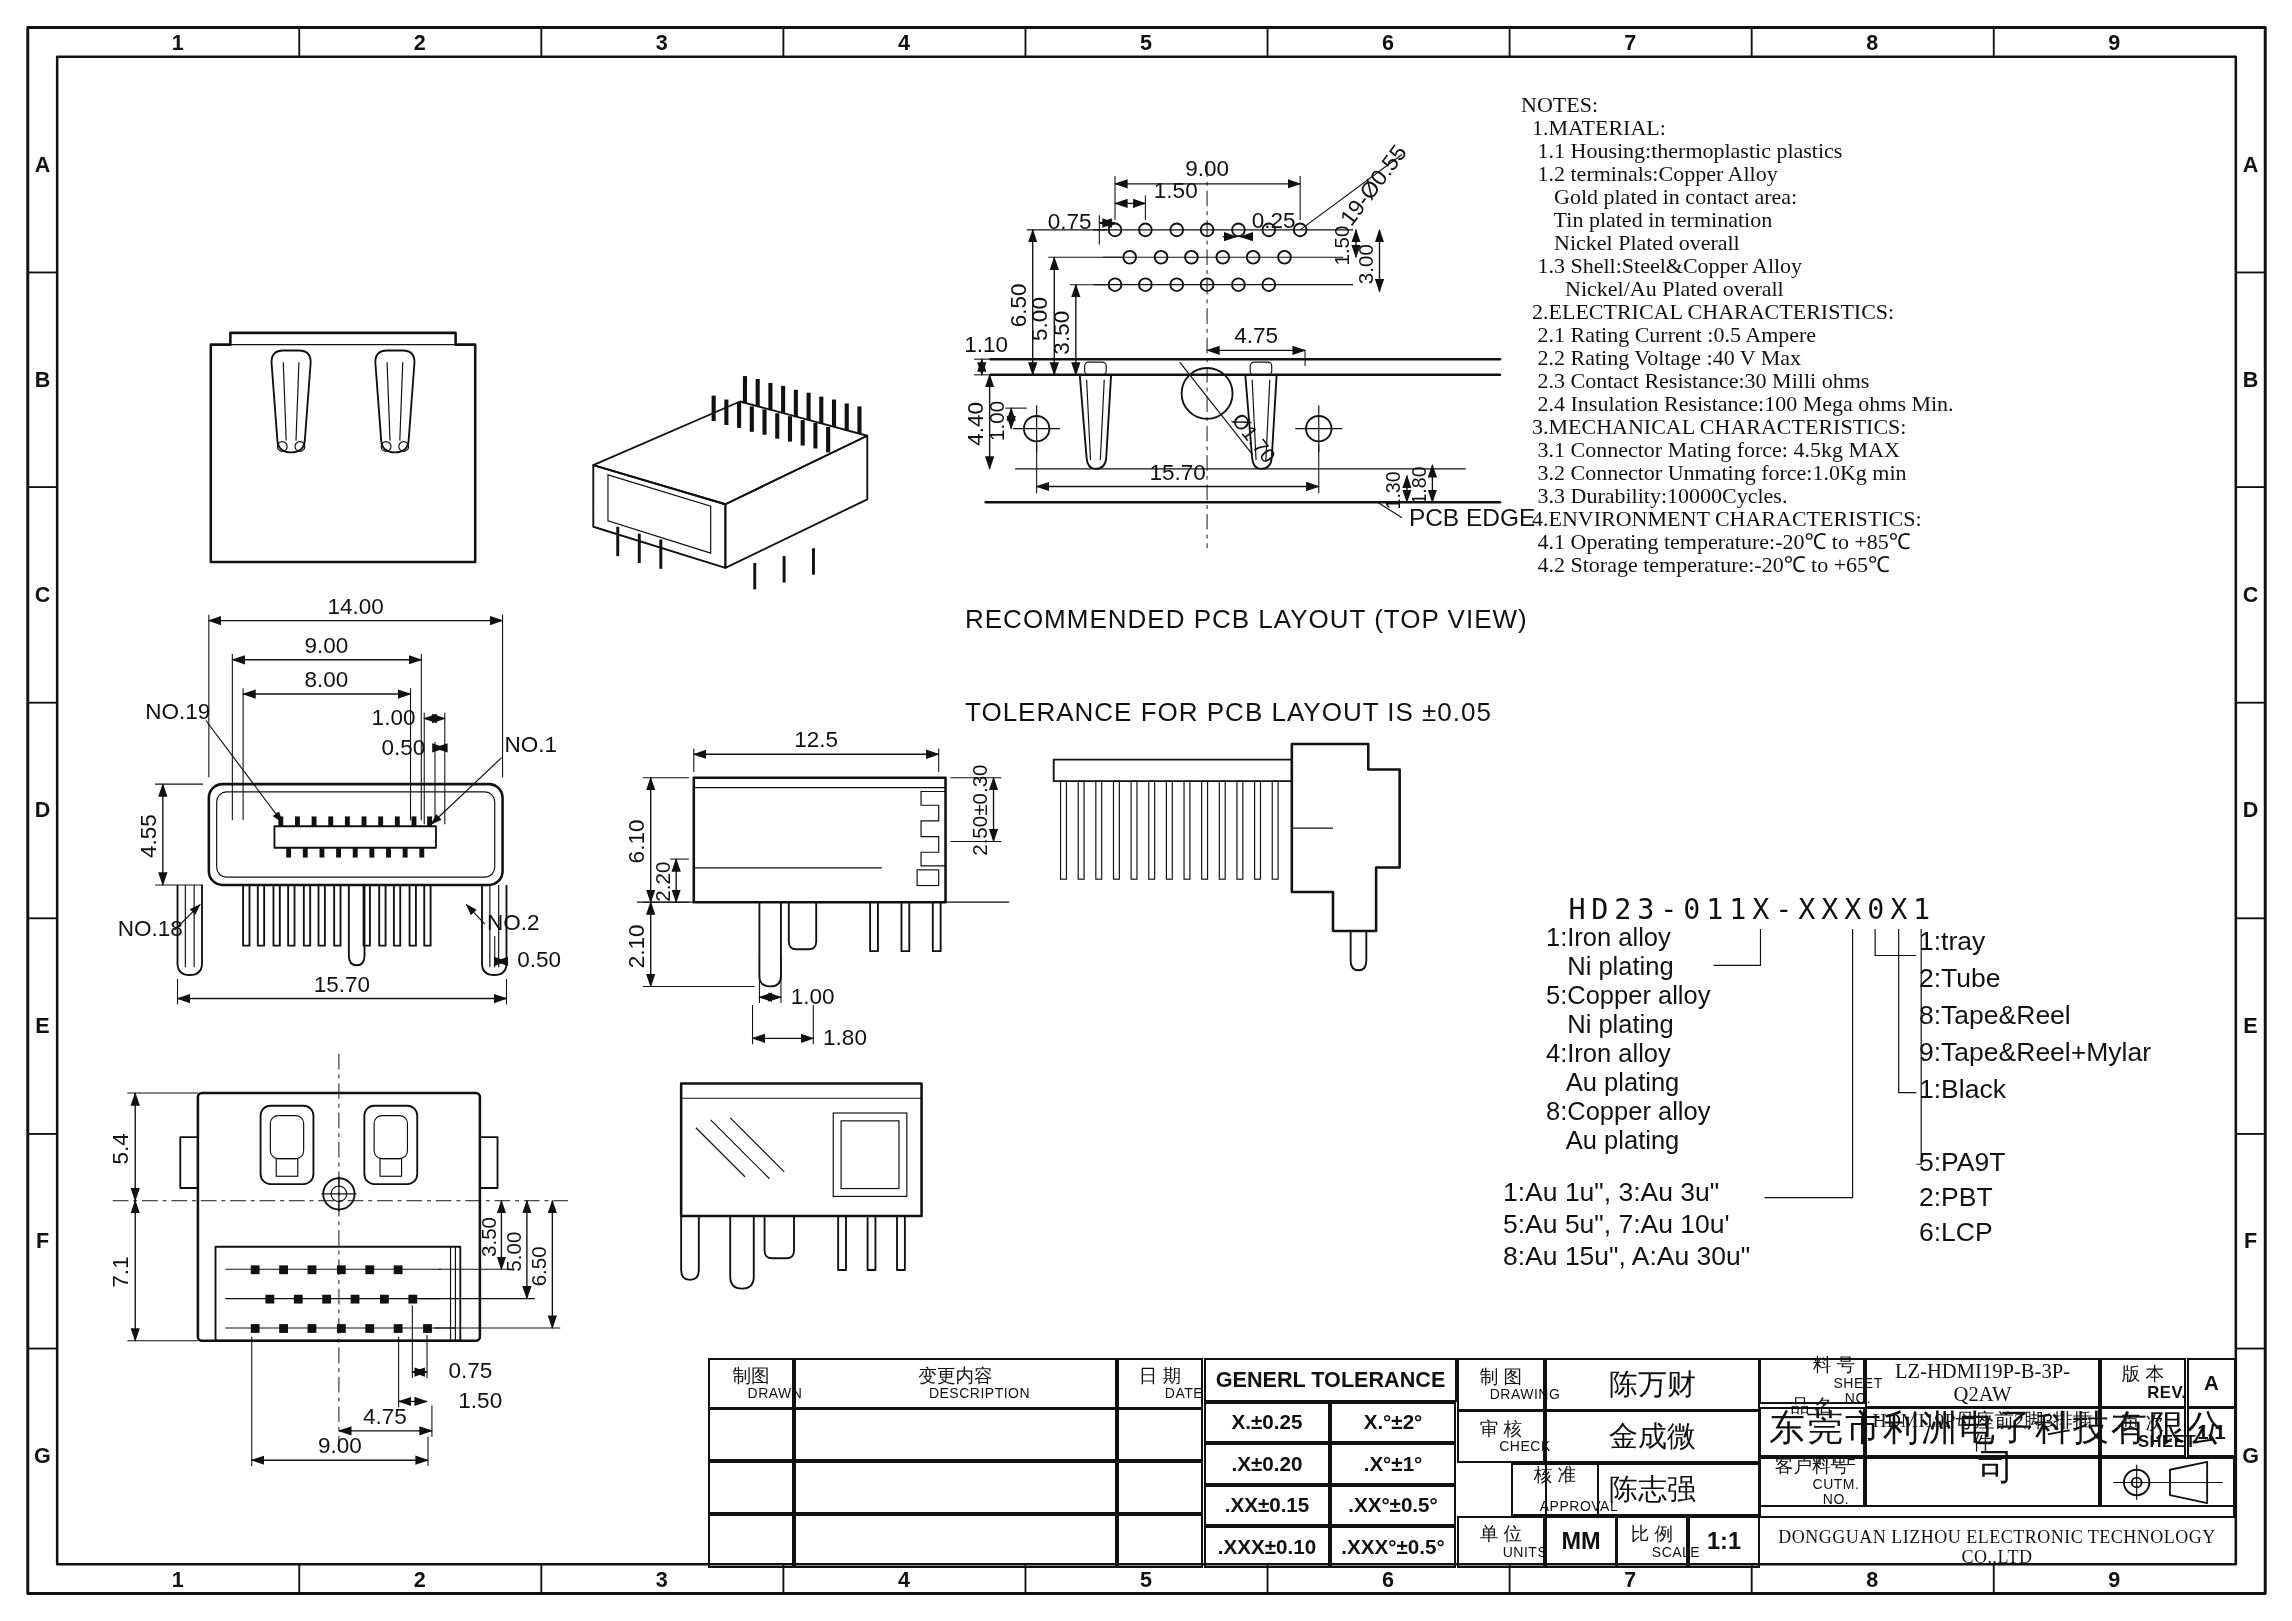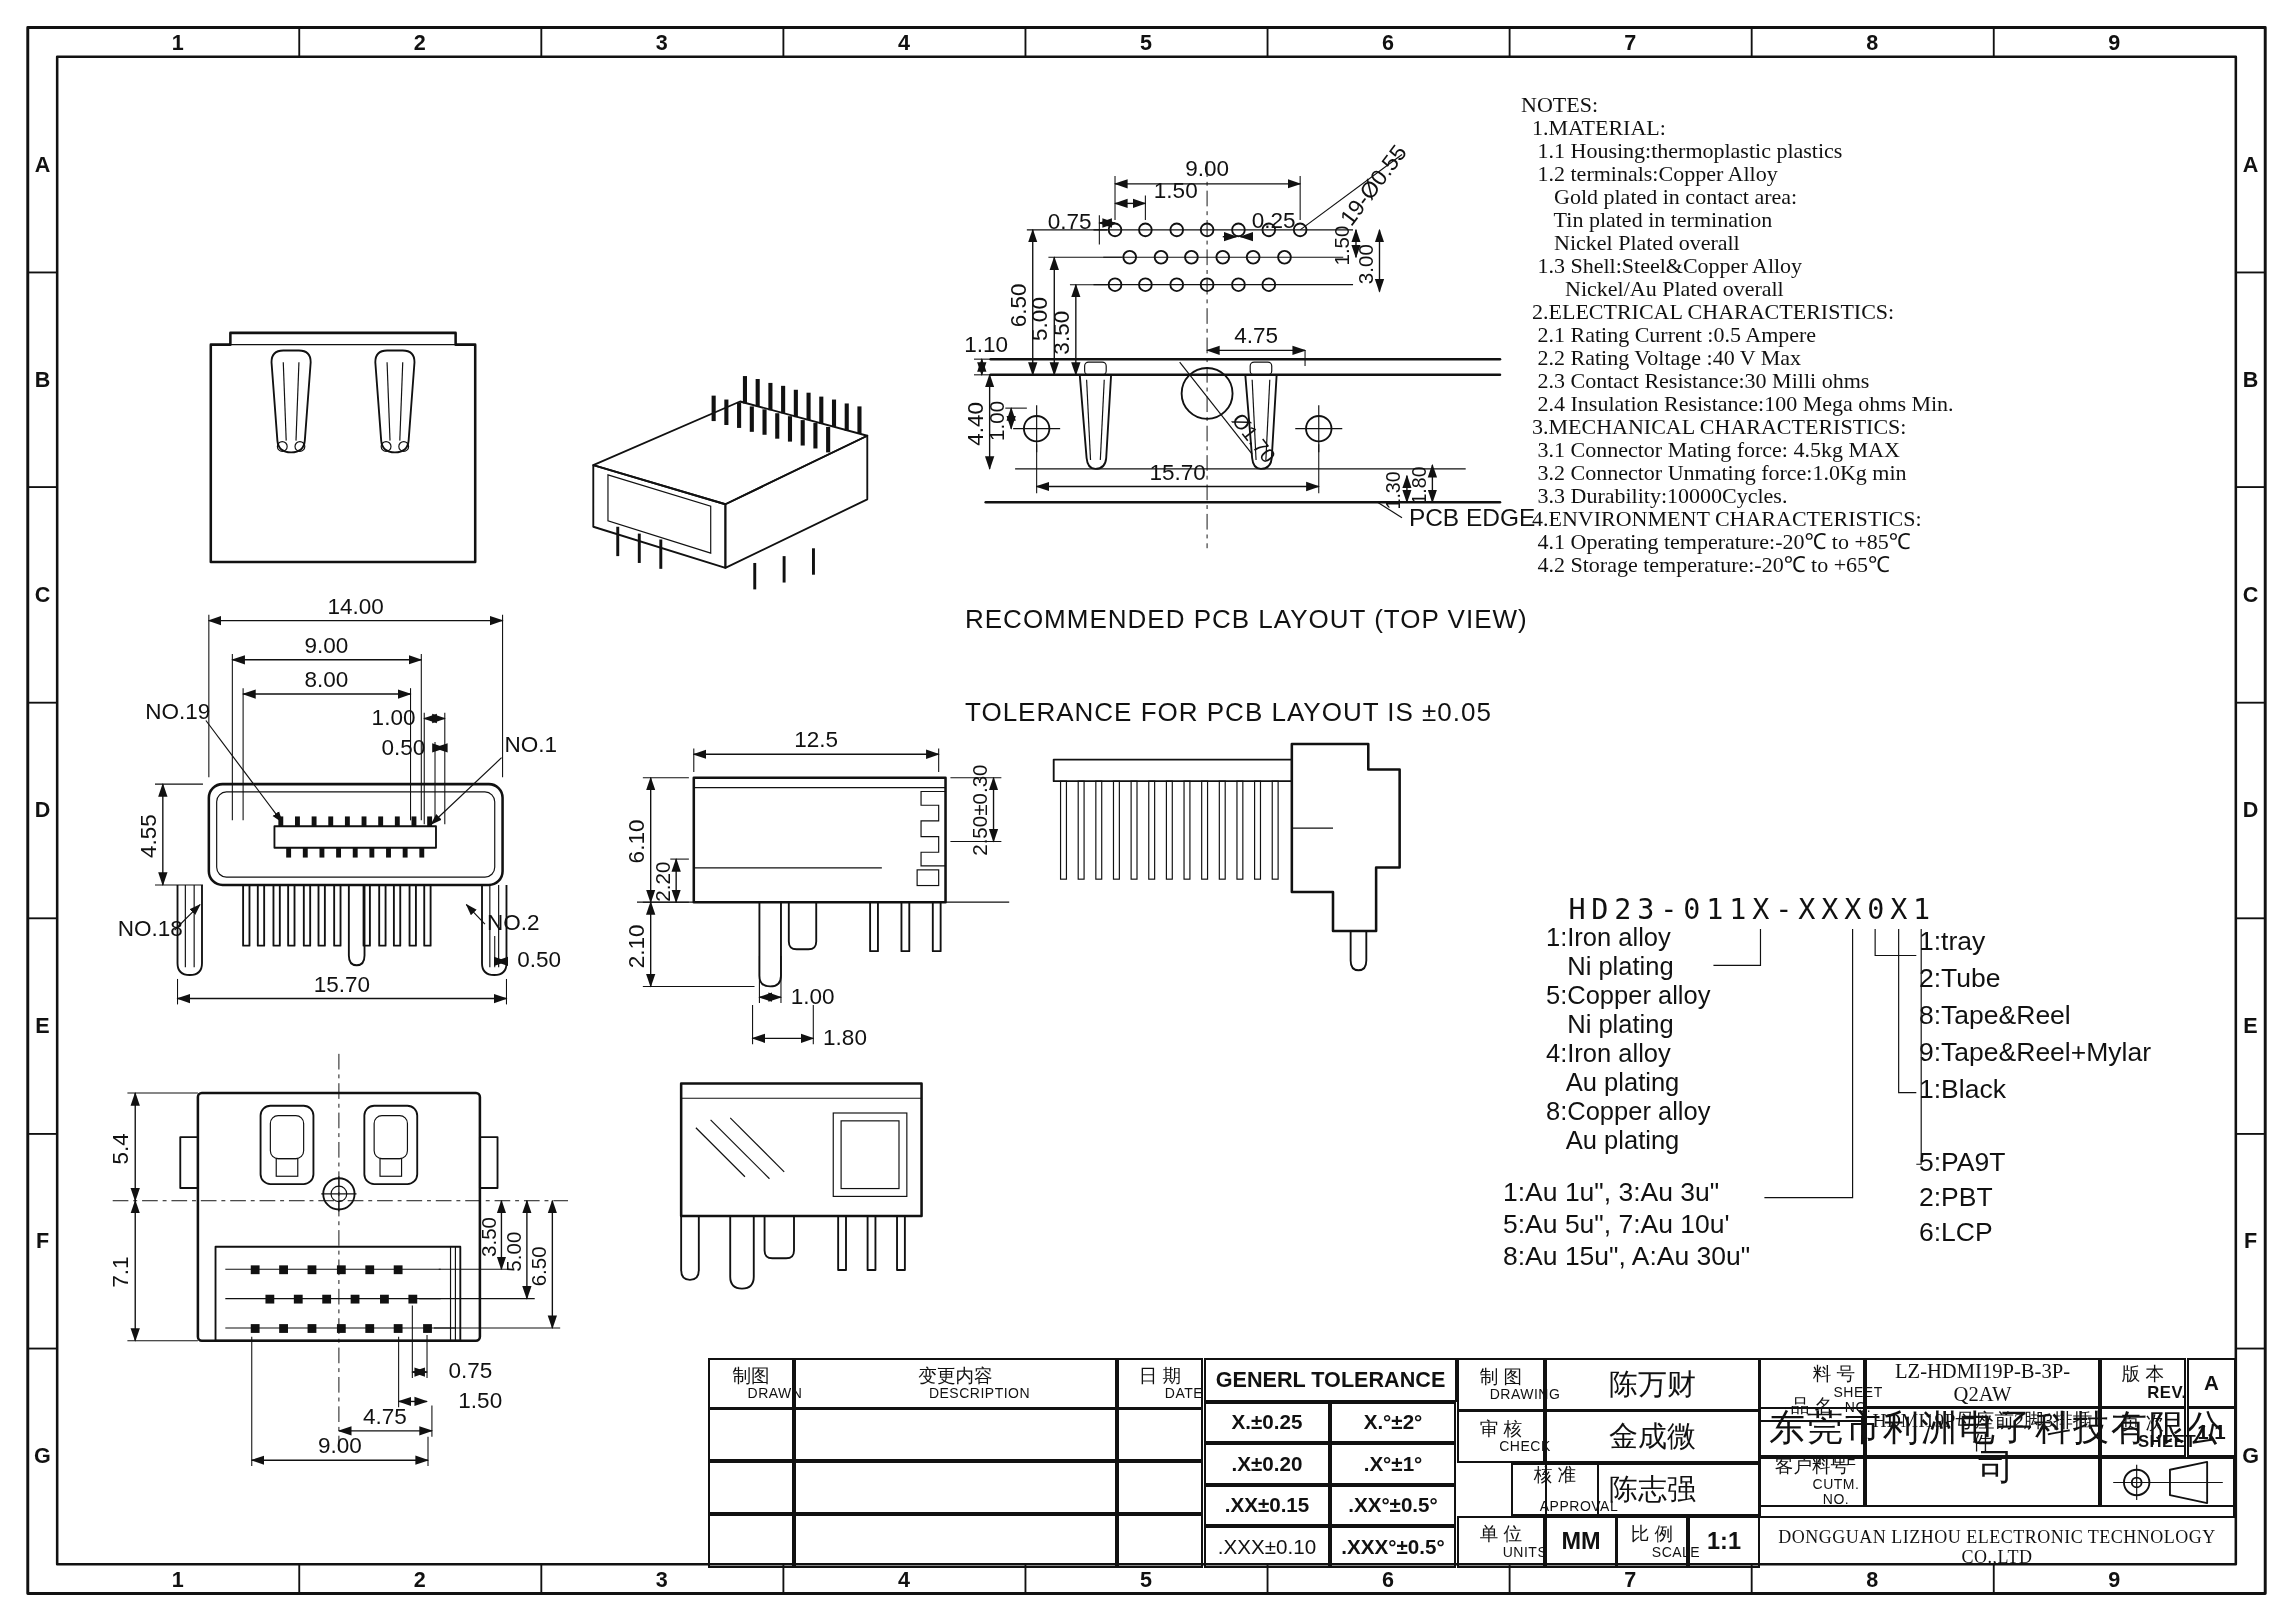--- a/index.html
+++ b/index.html
@@ -633,21 +633,21 @@
     <div class="cell" style="left:1330px;top:1443px;width:126px;height:42px;">
         <span class="cv" style="font-weight:bold">.X°±1°</span>
       </div>
     <div class="cell" style="left:1204px;top:1485px;width:126px;height:41px;">
         <span class="cv" style="font-weight:bold">.XX±0.15</span>
       </div>
     <div class="cell" style="left:1330px;top:1485px;width:126px;height:41px;">
         <span class="cv" style="font-weight:bold">.XX°±0.5°</span>
       </div>
     <div class="cell" style="left:1204px;top:1526px;width:126px;height:42px;">
-        <span class="cv" style="font-weight:normal">.XXX±0.10</span>
+        <span class="cv" style="font-weight:bold">.XXX±0.10</span>
       </div>
     <div class="cell" style="left:1330px;top:1526px;width:126px;height:42px;">
         <span class="cv" style="font-weight:bold">.XXX°±0.5°</span>
       </div>
 
     <div class="cell" style="left:1457px;top:1358px;width:88px;height:53px;">
       <span class="cl">制 图</span>
       <span class="ce">DRAWING</span>
     </div>
     <div class="cell" style="left:1545px;top:1358px;width:215px;height:53px;">
@@ -675,21 +675,21 @@
       <span class="cv" style="font-weight:bold;font-size:23.5px;">MM</span>
     </div>
     <div class="cell" style="left:1616px;top:1516px;width:72px;height:52px;">
       <span class="cl">比 例</span>
       <span class="ce">SCALE</span>
     </div>
     <div class="cell" style="left:1688px;top:1516px;width:72px;height:52px;">
       <span class="cv" style="font-weight:bold;font-size:23.5px;">1:1</span>
     </div>
 
-    <div class="cell" style="left:1759px;top:1358px;width:106px;height:64px;padding-left:44px;">
+    <div class="cell" style="left:1759px;top:1358px;width:106px;height:46px;padding-left:44px;">
       <span class="cl">料 号</span>
       <span class="ce">SHEET NO.</span>
     </div>
     <div class="cell" style="left:1865px;top:1358px;width:235px;height:50px;">
       <span style="font-family:'Liberation Serif',serif;font-size:20.6px;">LZ-HDMI19P-B-3P-Q2AW</span>
     </div>
     <div class="cell" style="left:2100px;top:1358px;width:86px;height:50px;">
       <span class="cl">版 本</span>
       <span class="ce" style="font-weight:bold;font-size:16.7px;">REV.</span>
     </div>

